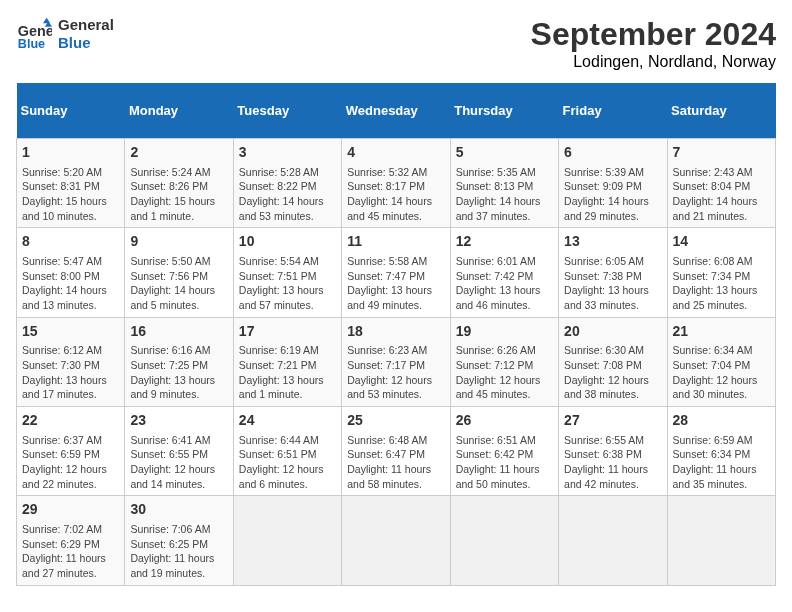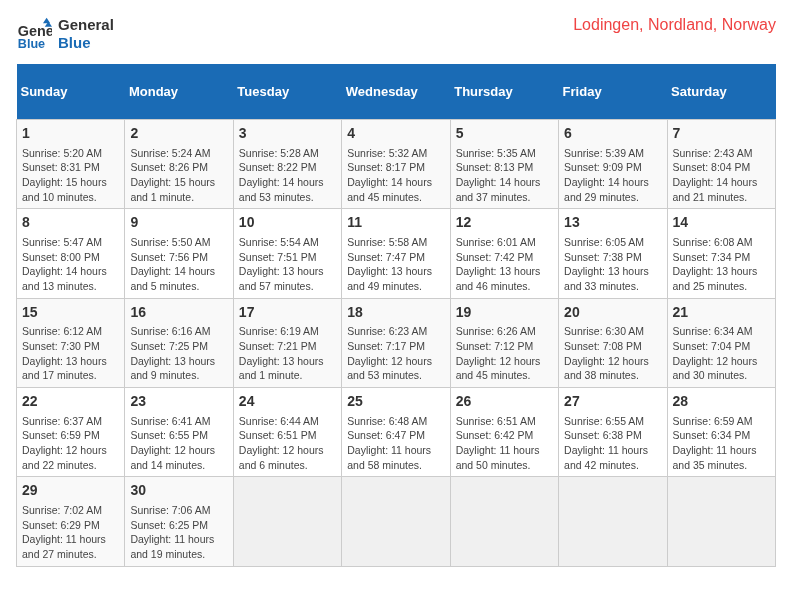--- a/index.html
+++ b/index.html
@@ -29,21 +29,21 @@
       text-align: right;
     }
     .title-block h1 {
       font-size: 32px;
       font-weight: bold;
       color: #333;
     }
     .title-block h2 {
       font-size: 16px;
       font-weight: normal;
-      color: #ef4444;
+      color: #000000;
     }
     table {
       width: 100%;
       border-collapse: collapse;
       font-size: 11px;
     }
     thead tr th {
       background-color: #1a6bb5;
       color: #fff;
       padding: 20px 4px;
@@ -88,20 +88,21 @@
       <text x="2" y="36" font-size="14" font-weight="bold" fill="#1a6bb5" font-family="Arial">Blue</text>
       <polygon points="30,8 38,8 34,2" fill="#1a6bb5"></polygon>
       <polygon points="32,12 40,12 36,6" fill="#1a6bb5"></polygon>
     </svg>
     <div style="display:flex;flex-direction:column;margin-left:2px">
       <span style="font-size:15px;font-weight:bold;color:#333;line-height:1.2">General</span>
       <span style="font-size:15px;font-weight:bold;color:#1a6bb5;line-height:1.2">Blue</span>
     </div>
   </div>
   <div class="title-block">
+    <h1>September 2024</h1>
     <h2>Lodingen, Nordland, Norway</h2>
   </div>
 </div>
 
 <table>
   <thead>
     <tr id="header-row">
         <th>Sunday</th>
         <th>Monday</th>
         <th>Tuesday</th>

